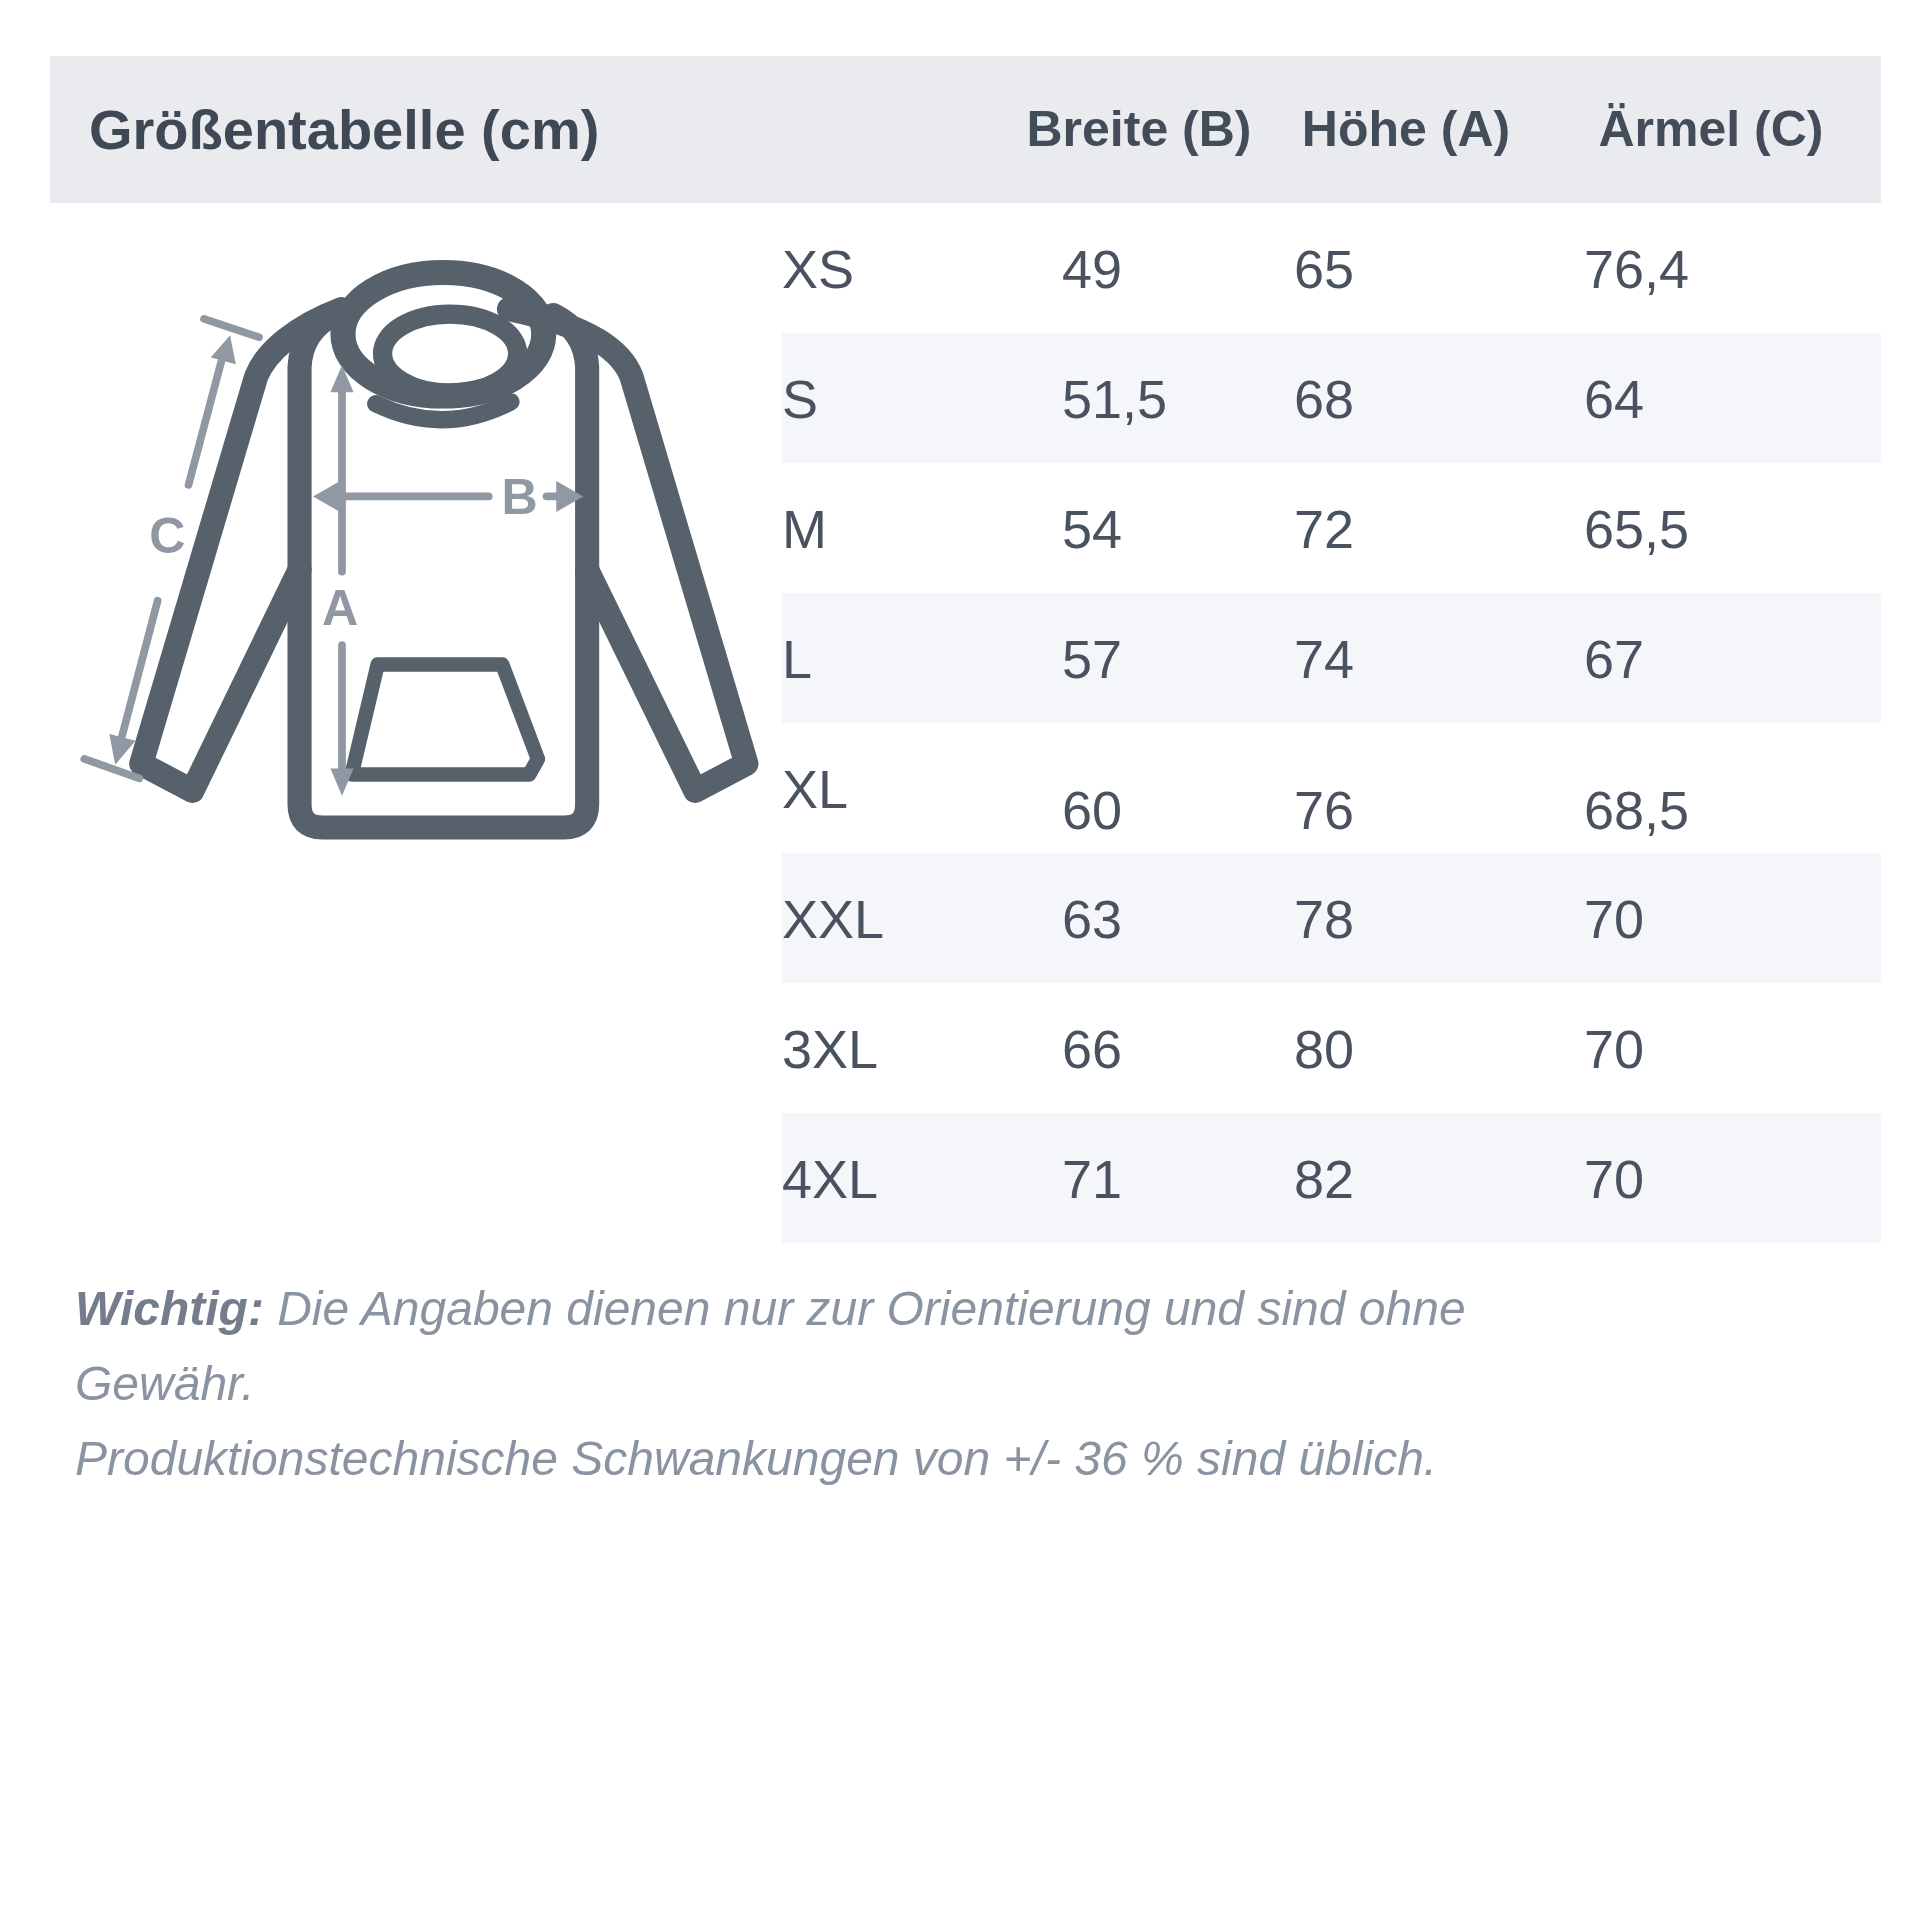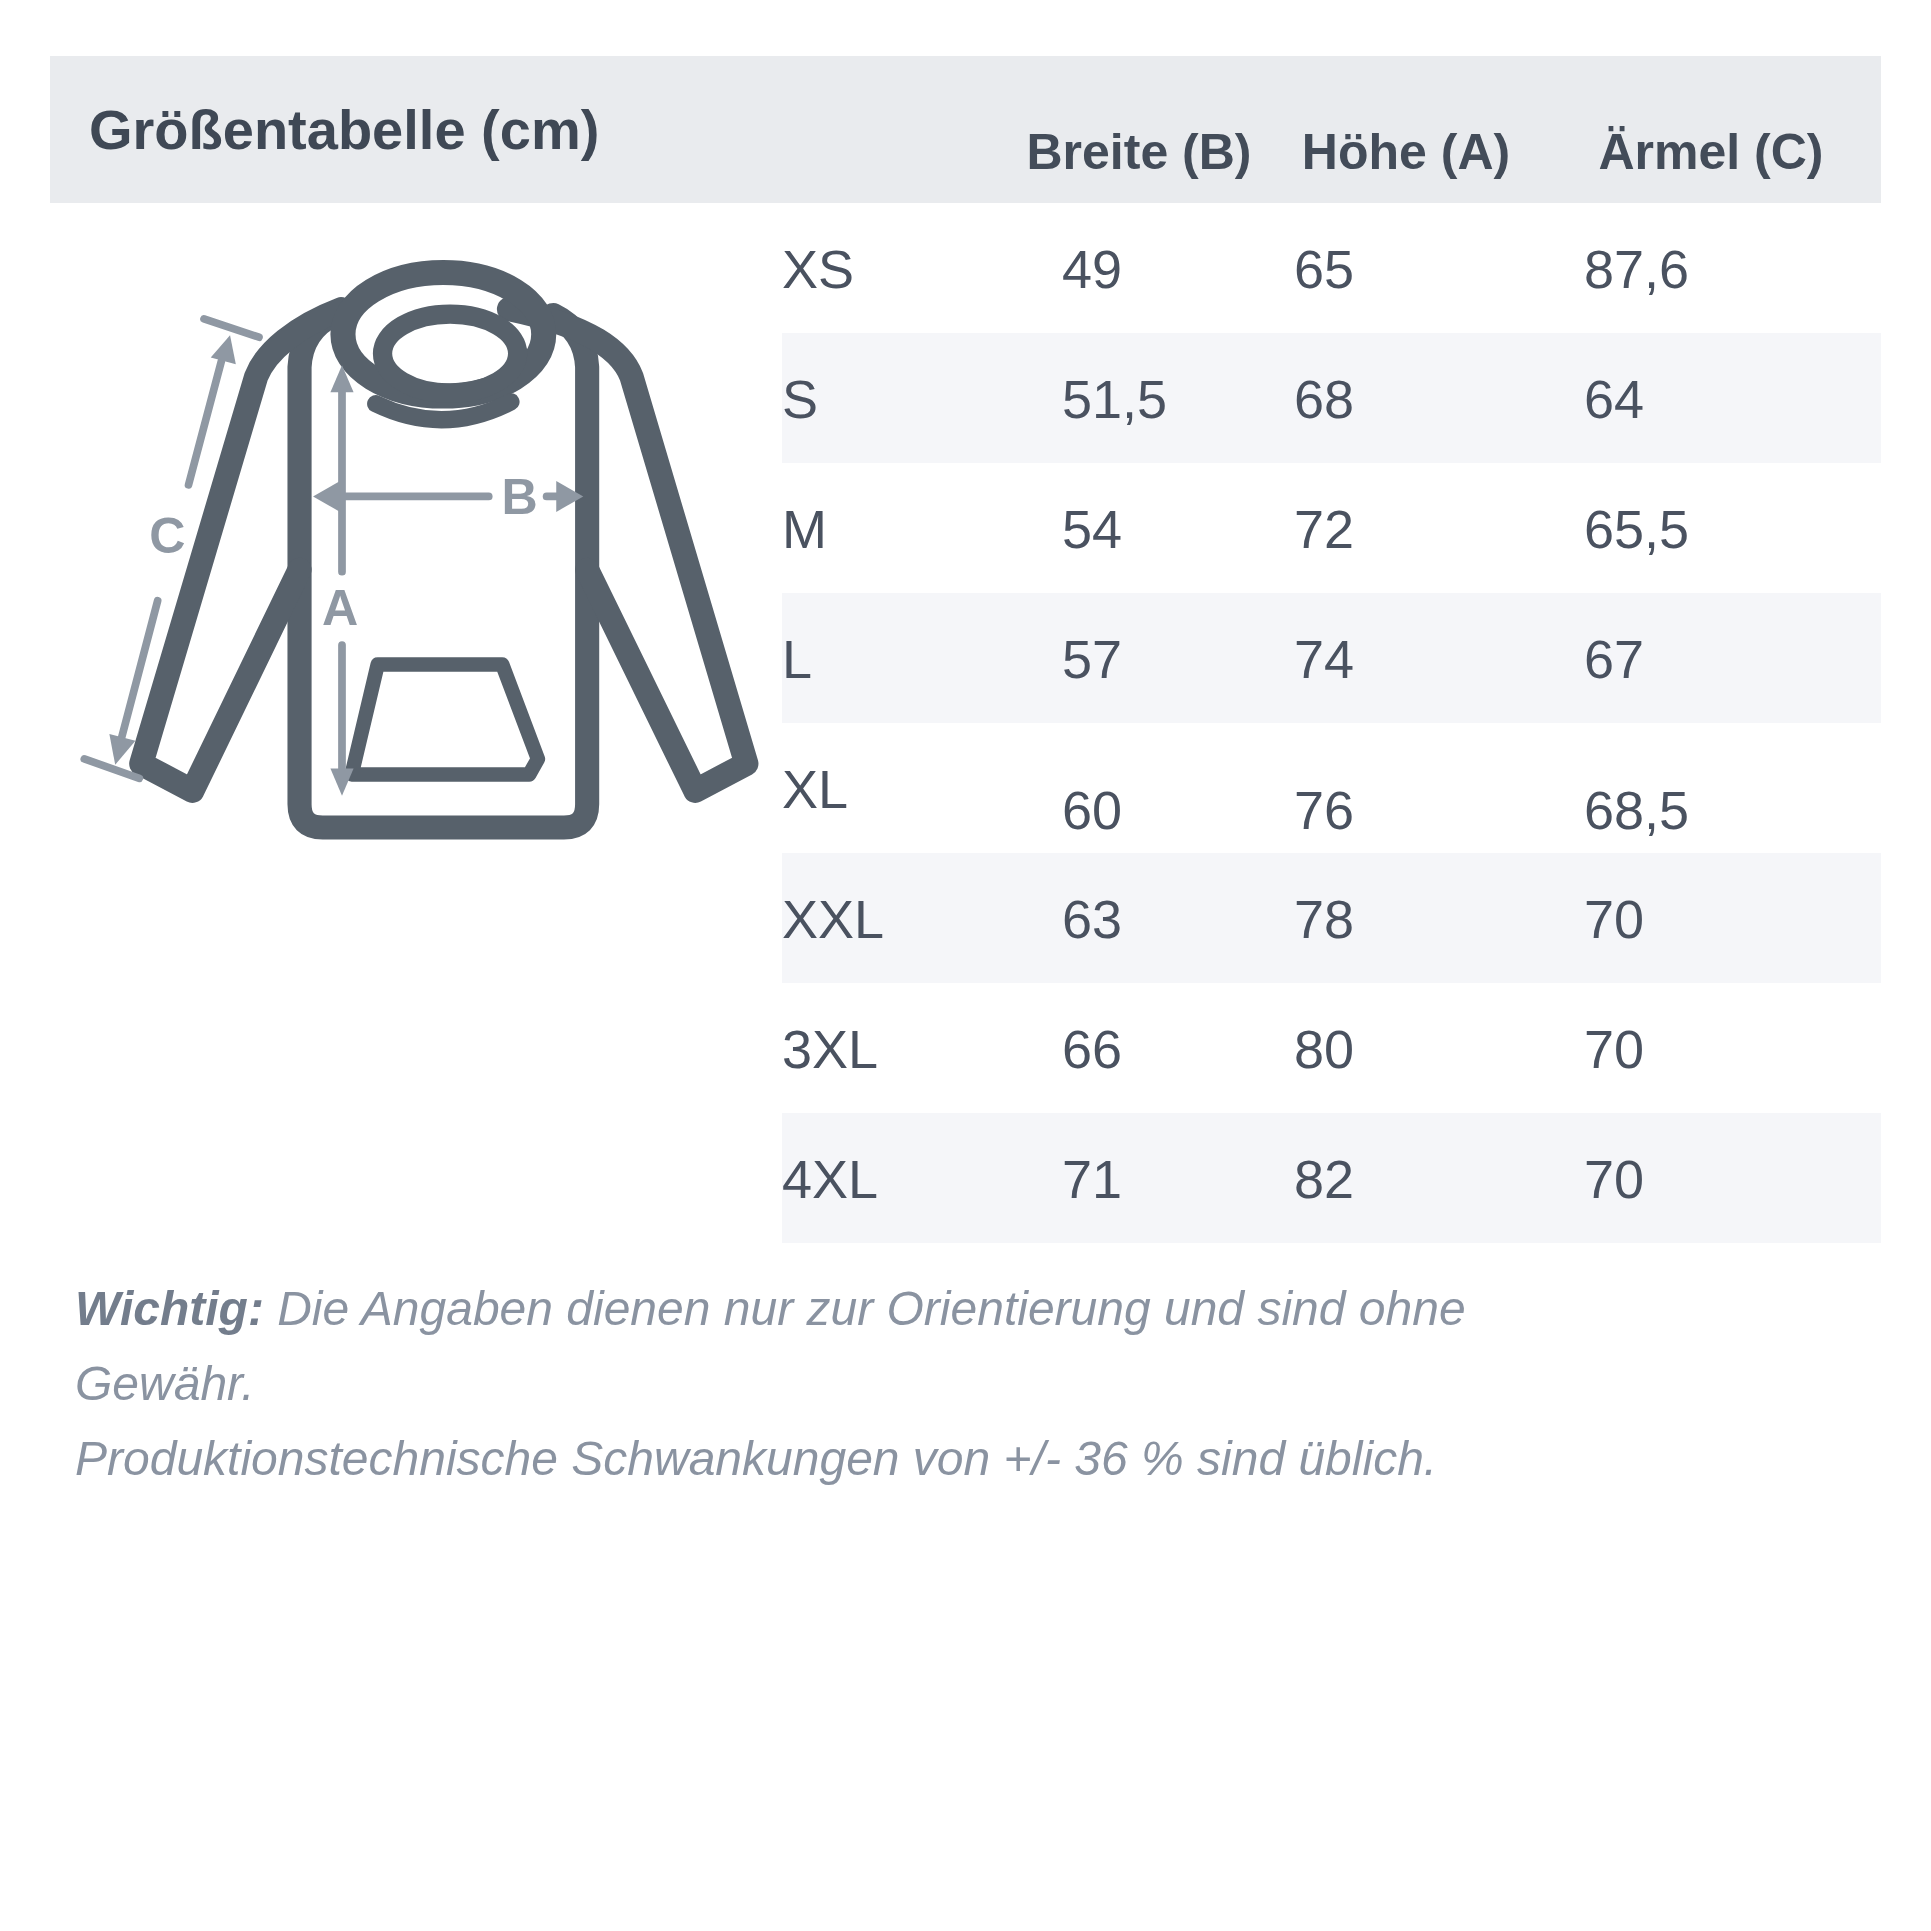--- a/index.html
+++ b/index.html
@@ -11,21 +11,21 @@
     position:absolute;left:50px;top:56px;width:1831px;height:147px;
     background:#e9ebee;
   }
   .title{
     position:absolute;left:39px;top:0;height:147px;line-height:147px;
     font-size:56px;font-weight:bold;color:#3f4855;white-space:nowrap;text-align:center;
   }
   .colhead{
     position:absolute;top:0;height:147px;line-height:147px;
     transform:translateX(-50%);
-    font-size:50px;font-weight:bold;color:#434c59;white-space:nowrap;margin-top:23px;
+    font-size:50px;font-weight:bold;color:#434c59;white-space:nowrap;
   }
   .colhead.b{left:1089px;}
   .colhead.a{left:1356px;}
   .colhead.c{left:1661px;}
   .rows{
     position:absolute;left:782px;top:203px;width:1099px;height:1043px;
   }
   .row{
     height:130px;display:grid;grid-template-columns:280px 232px 290px 297px;
     align-items:center;
@@ -94,21 +94,21 @@
     <text x="478" y="292" text-anchor="middle">B</text>
     <text x="113" y="333" text-anchor="middle">C</text>
   </svg>
 </div>
 
 <div class="rows">
     <div class="row">
     <span class="size">XS</span>
     <span class="val">49</span>
     <span class="val">65</span>
-    <span class="val">87,6</span>
+    <span class="val">76,4</span>
   </div>
     <div class="row alt">
     <span class="size">S</span>
     <span class="val">51,5</span>
     <span class="val">68</span>
     <span class="val">64</span>
   </div>
     <div class="row">
     <span class="size">M</span>
     <span class="val">54</span>

